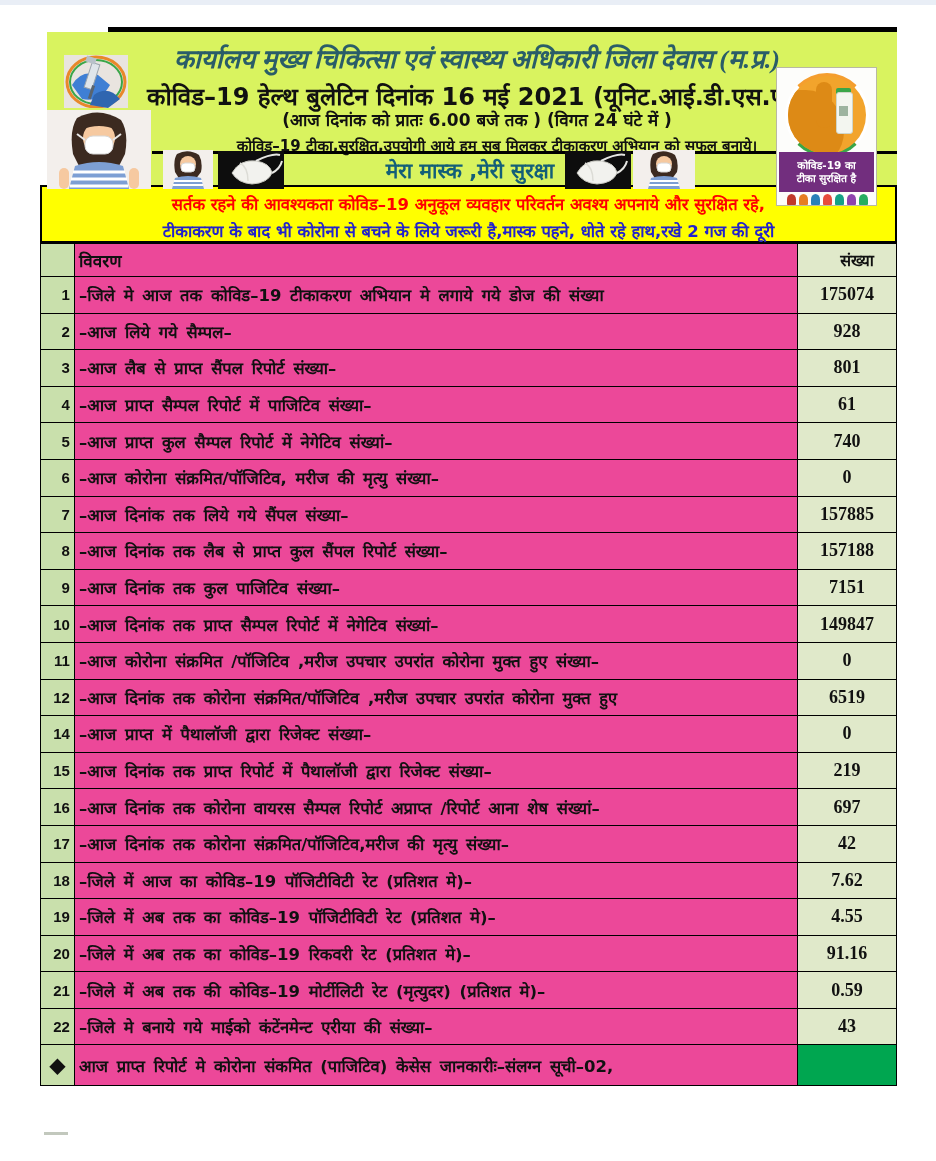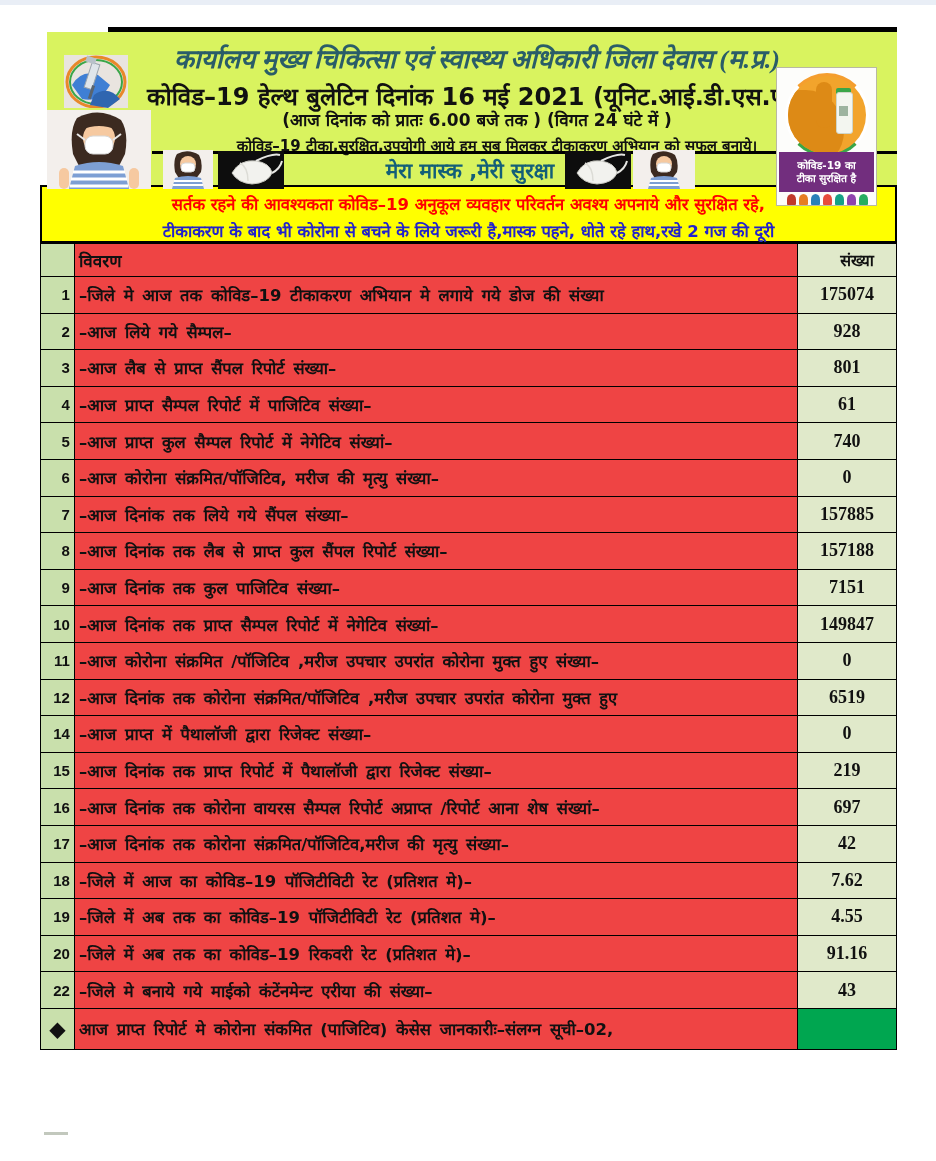--- a/index.html
+++ b/index.html
@@ -52,21 +52,21 @@
   .warn-l1{position:absolute;left:0;top:5px;width:100%;text-align:center;font-weight:bold;
            font-size:16.5px;color:#ff0000;white-space:nowrap;}
   .warn-l2{position:absolute;left:0;top:32px;width:100%;text-align:center;font-weight:bold;
            font-size:16.5px;color:#2222cc;white-space:nowrap;}
 
   
   .tbl{position:absolute;left:40px;top:243px;width:857px;border-collapse:collapse;z-index:1;}
   .tbl td{border:1.6px solid #000;padding:0 4px;box-sizing:border-box;}
   .c-num{width:34px;background:#c9e0ac;text-align:right;font-weight:bold;font-size:15px;
          font-family:"Liberation Sans",sans-serif;color:#111;padding-right:3px;}
-  .c-desc{width:724px;background:#ef4444;font-weight:bold;font-size:16.5px;color:#111;
+  .c-desc{width:724px;background:#ec4899;font-weight:bold;font-size:16.5px;color:#111;
           word-spacing:3px;white-space:nowrap;overflow:hidden;}
   .c-val{width:99px;background:#e0e9ca;text-align:center;font-weight:bold;font-size:18px;
          font-family:Liberation Serif, serif;color:#111;}
   tr.hdr-row{height:33px;}
   tr.hdr-row .c-desc{font-size:17px;}
   tr.hdr-row .c-val{font-size:16px;font-family:Liberation Mono, monospace;font-weight:bold;padding-left:24px;}
   tr.body-row{height:36.6px;}
   tr.foot-row{height:41px;}
   tr.foot-row .c-num{text-align:center;font-size:20px;padding:0;}
   .green-cell{background:#00a650 !important;}
@@ -273,20 +273,25 @@
           <td class="c-num">19</td>
           <td class="c-desc">–जिले में अब तक का कोविड–19 पॉजिटीविटी रेट (प्रतिशत मे)–</td>
           <td class="c-val">4.55</td>
         </tr>
         <tr class="body-row">
           <td class="c-num">20</td>
           <td class="c-desc">–जिले में अब तक का कोविड–19 रिकवरी रेट (प्रतिशत मे)–</td>
           <td class="c-val">91.16</td>
         </tr>
         <tr class="body-row">
+          <td class="c-num">21</td>
+          <td class="c-desc">–जिले में अब तक की कोविड–19 मोर्टीलिटी रेट (मृत्युदर) (प्रतिशत मे)–</td>
+          <td class="c-val">0.59</td>
+        </tr>
+        <tr class="body-row">
           <td class="c-num">22</td>
           <td class="c-desc">–जिले मे बनाये गये माईको कंटेंनमेन्ट एरीया की संख्या–</td>
           <td class="c-val">43</td>
         </tr>
         <tr class="foot-row">
         <td class="c-num">◆</td>
         <td class="c-desc">आज प्राप्त रिपोर्ट मे कोरोना संकमित (पाजिटिव) केसेस जानकारीः–संलग्न सूची–02,</td>
         <td class="c-val green-cell"></td>
       </tr>
     </tbody>

